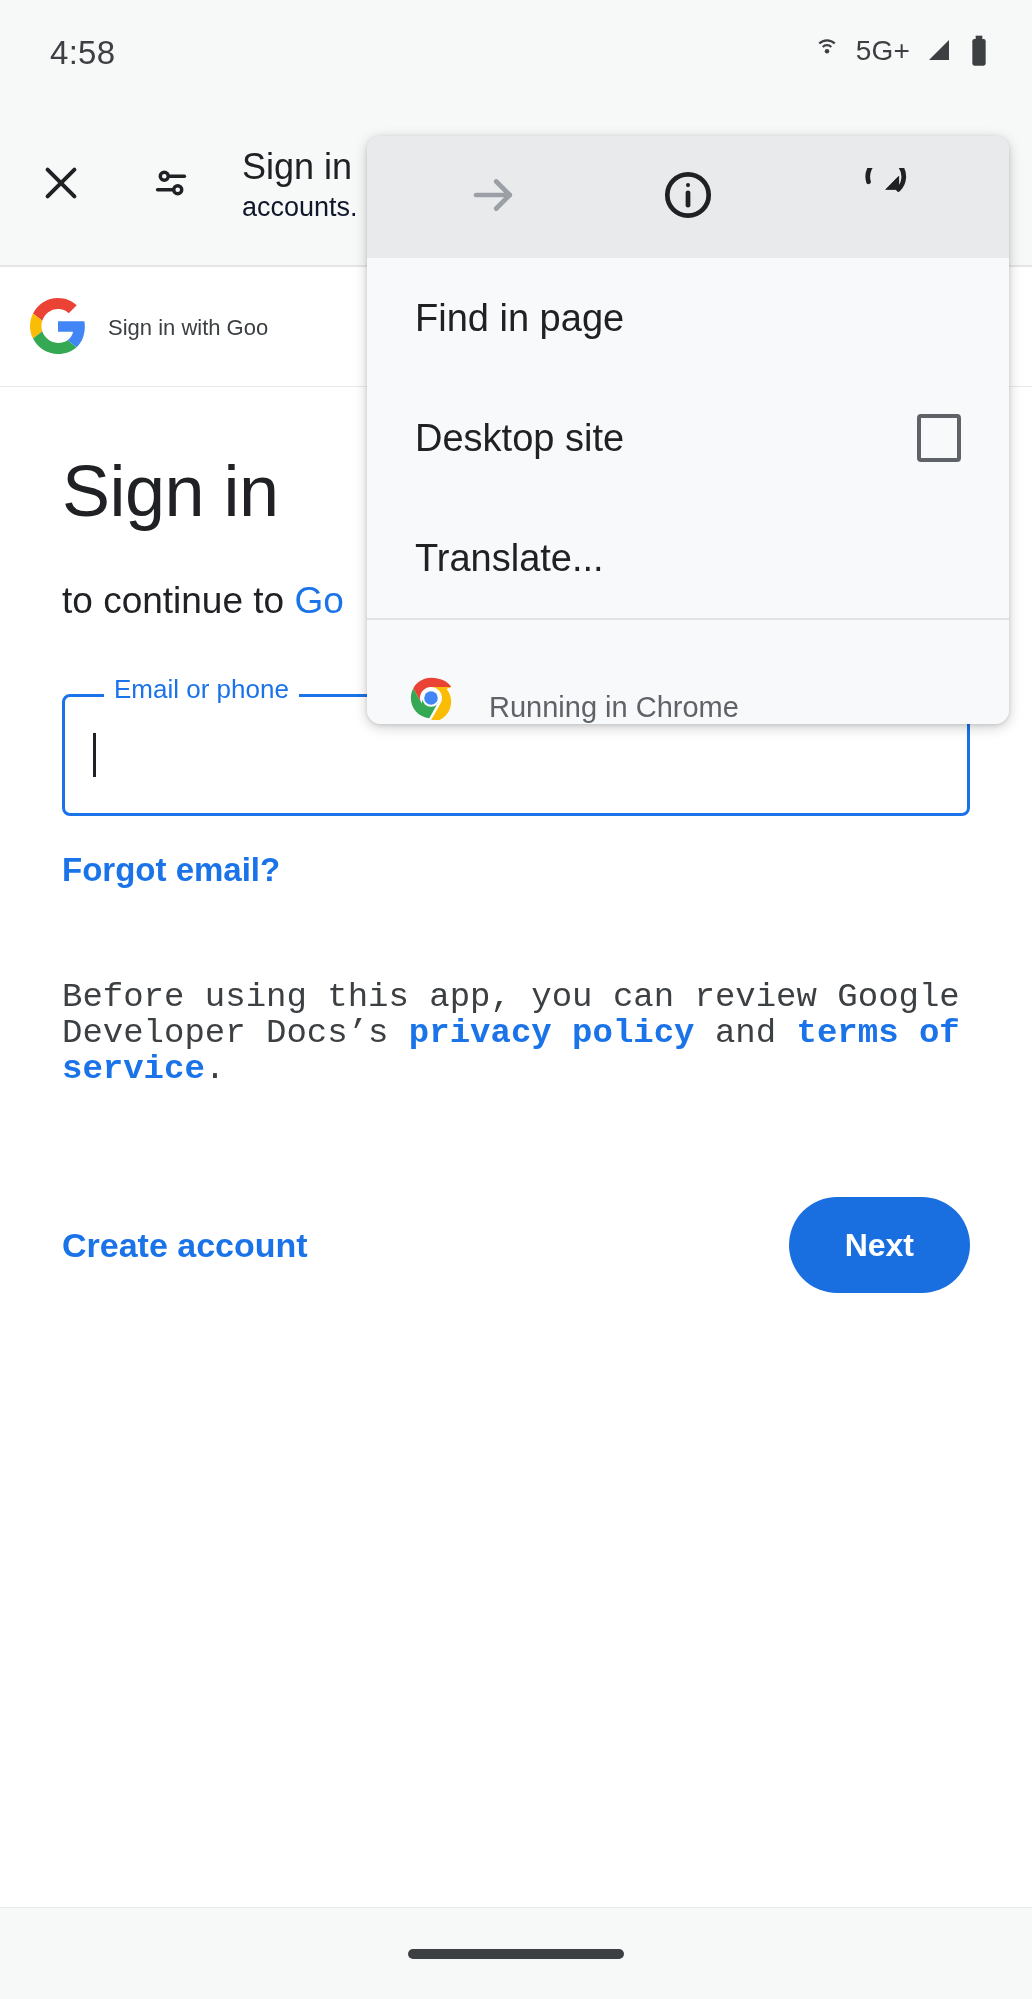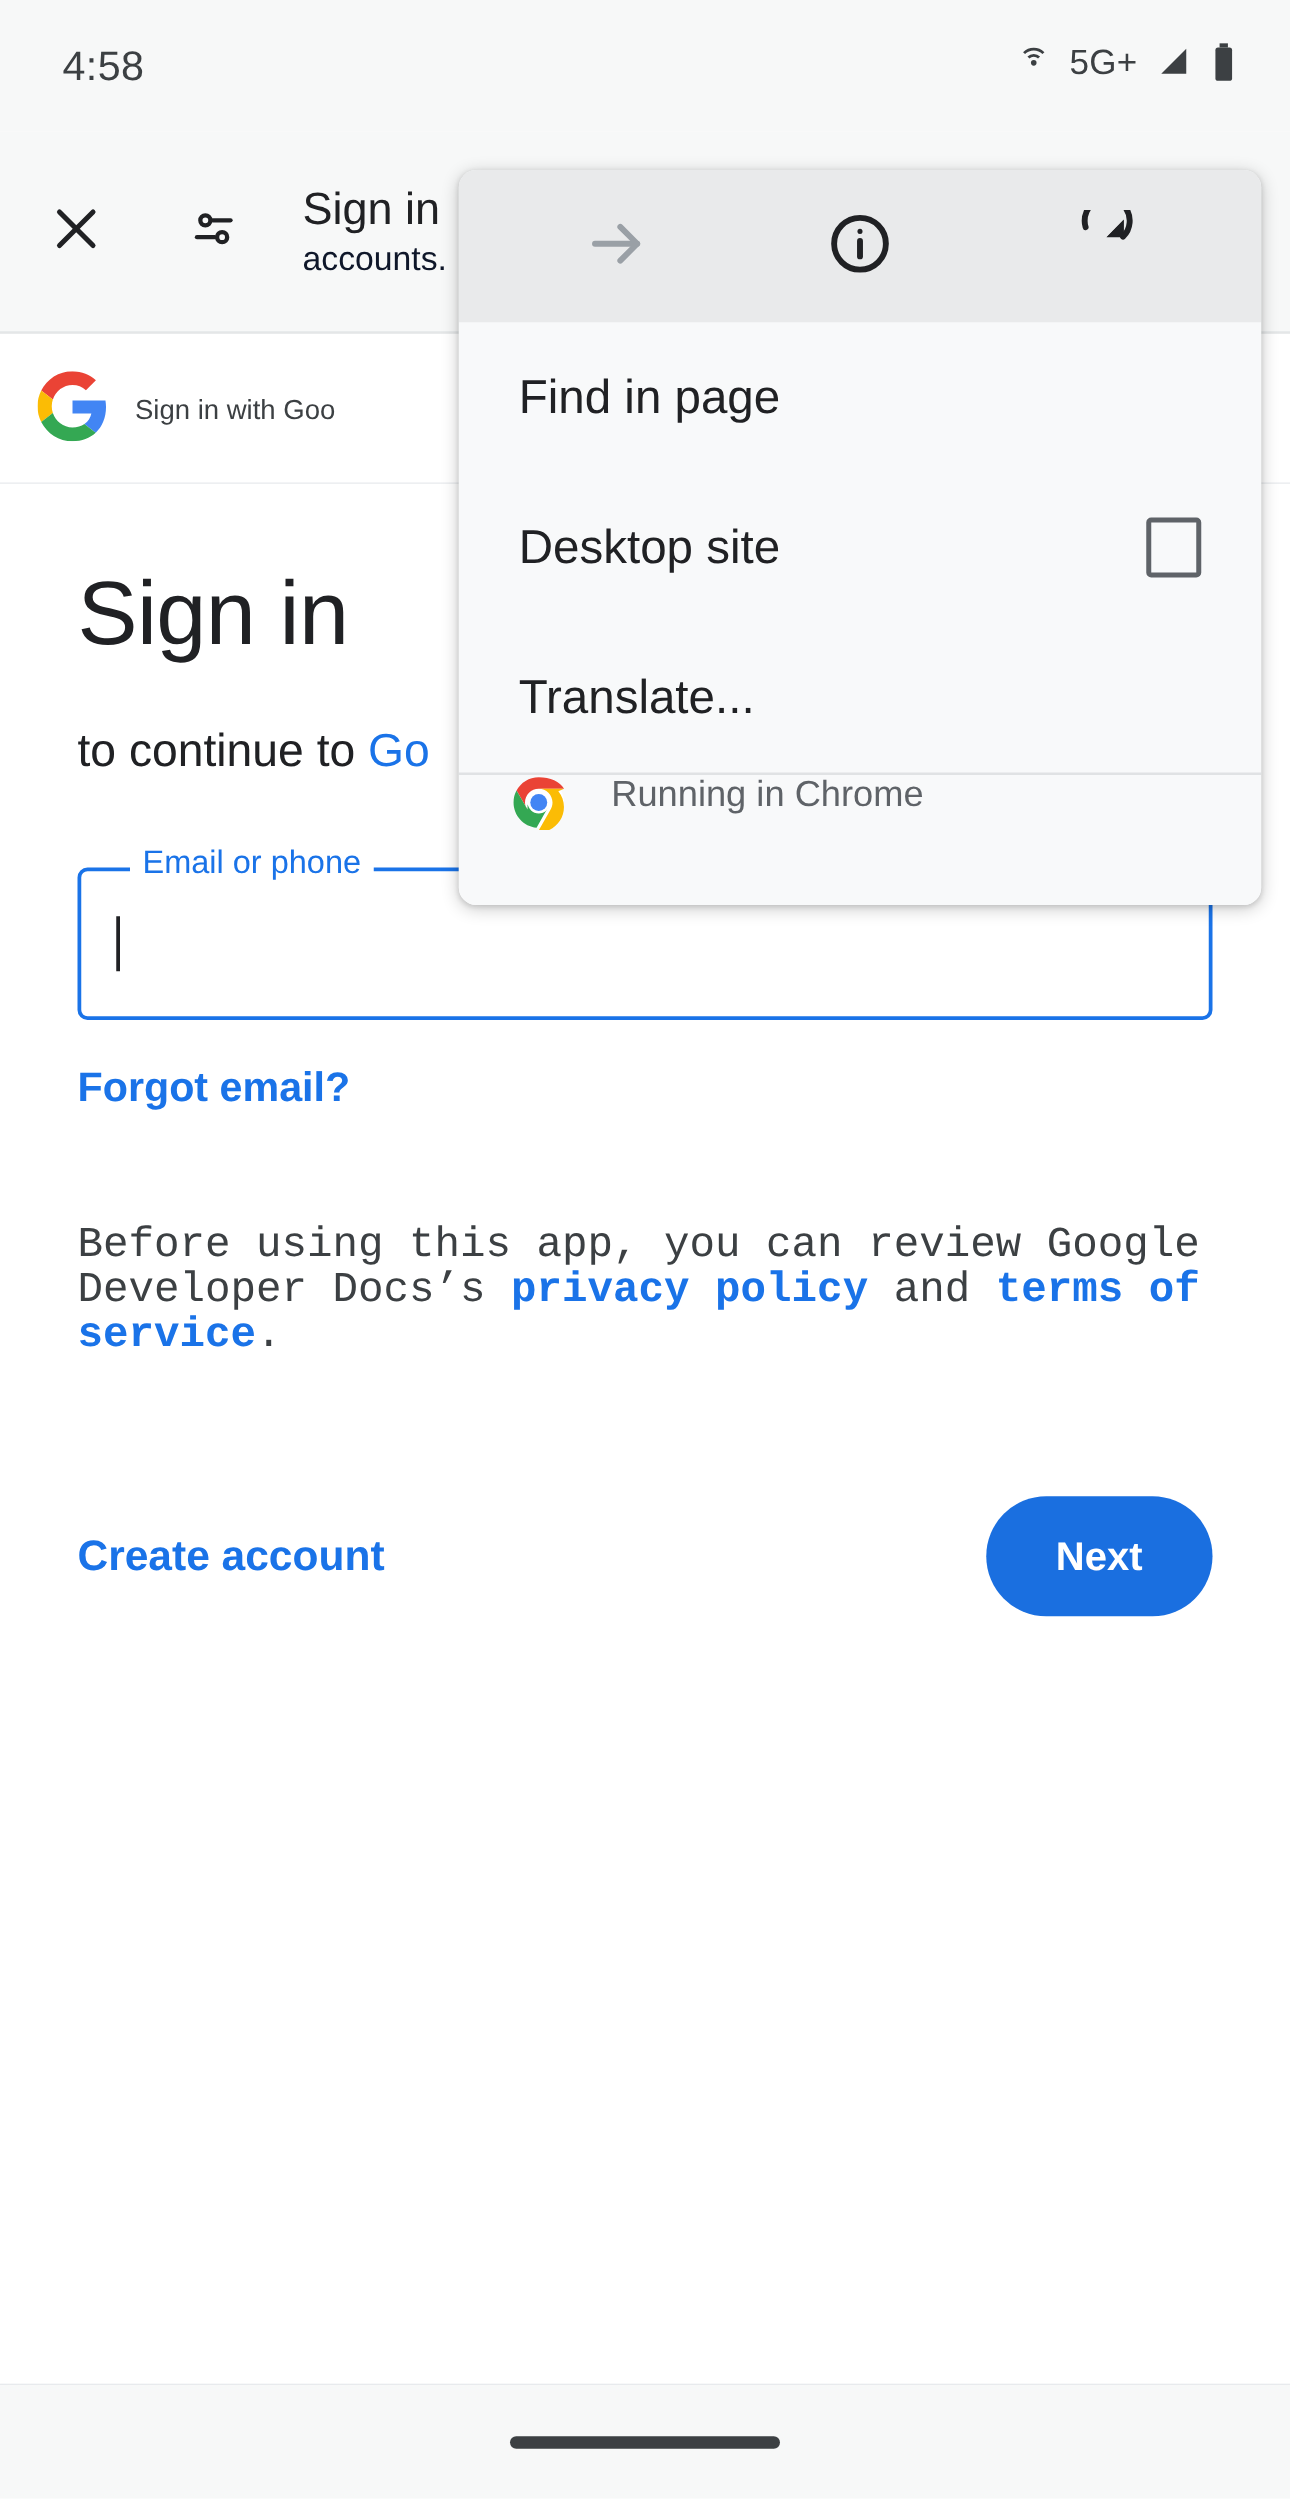--- a/index.html
+++ b/index.html
@@ -245,21 +245,21 @@
     background: transparent;
   }
   #menu-divider {
     height: 2px;
     background: #e0e2e4;
     width: 100%;
   }
   #menu-footer {
     height: 104px;
     display: flex;
-    align-items: flex-start;
+    align-items: flex-end;
     padding: 0 42px;
     background: #f8f9fa;
   }
   #menu-footer-label {
     margin-left: 36px;
     font-size: 29px;
     color: #5f6368;
   }
 
   

